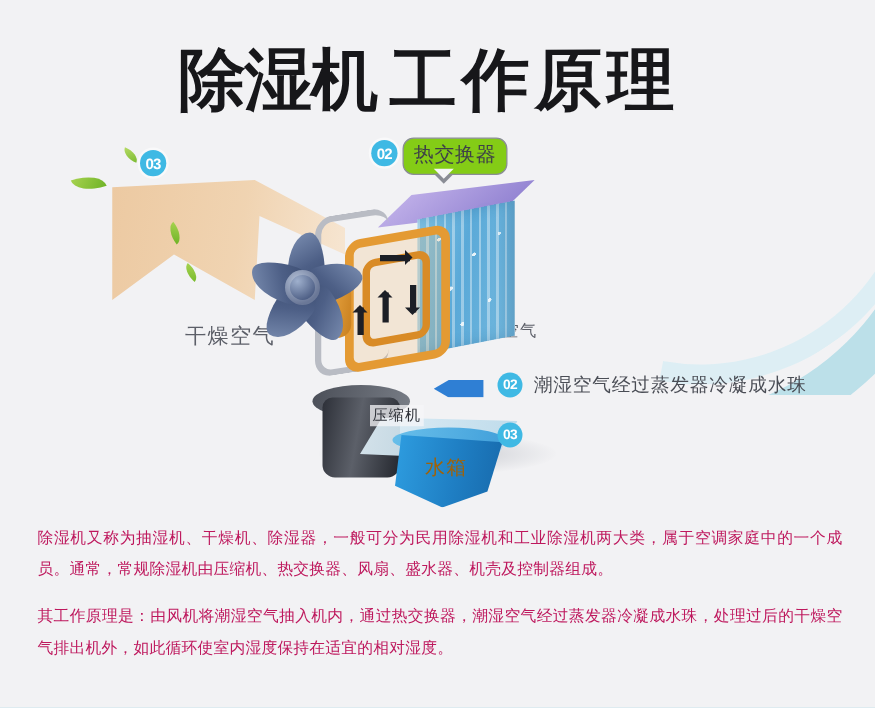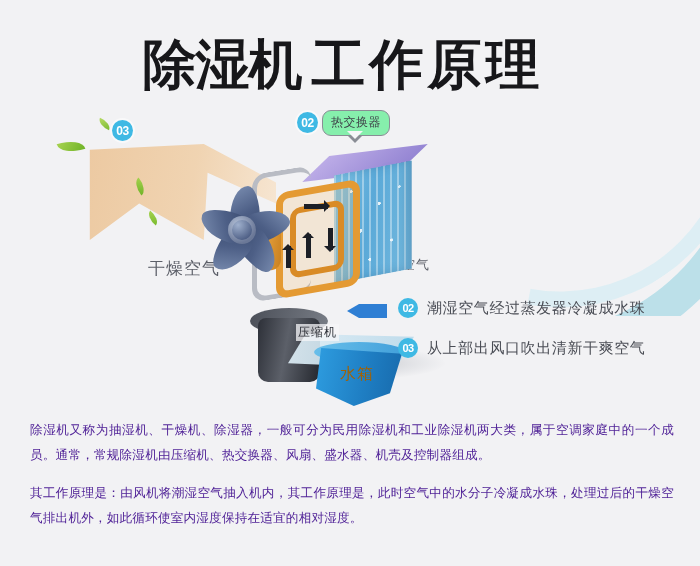--- a/index.html
+++ b/index.html
@@ -94,21 +94,21 @@
     letter-spacing:-.5px;box-shadow:0 0 0 2px rgba(255,255,255,.55);
   }
   .badge.b03{left:112px;top:2px;}
   .badge.b02{left:297px;top:-6px;}
   .badge.b01{left:378px;top:44px;background:#bfe6f4;color:#3a8fb0;}
 
   
   .bubble{
     position:absolute;left:322px;top:-8px;
     padding:3px 8px 4px;border:1.6px solid #8a8d95;border-radius:9px;
-    background:#86efac;font-size:12px;color:#3e4148;white-space:nowrap;
+    background:#84cc16;font-size:16px;color:#3e4148;white-space:nowrap;
     letter-spacing:.5px;
   }
   .bubble:after{
     content:"";position:absolute;left:24px;bottom:-16px;
     width:0;height:0;border:8px solid transparent;border-top-color:#8a8d95;
   }
   .bubble:before{
     content:"";position:absolute;left:24px;bottom:-12px;z-index:2;
     width:0;height:0;border:8px solid transparent;border-top-color:#f6f6f8;
   }
@@ -271,21 +271,21 @@
   .cap-badge{
     width:20px;height:20px;border-radius:50%;flex:0 0 20px;
     background:#3fb9e4;color:#fff;font-size:11px;font-weight:bold;
     display:flex;align-items:center;justify-content:center;letter-spacing:-.5px;
   }
   .cap-txt{margin-left:9px;font-size:15px;color:#4a4d55;letter-spacing:.6px;white-space:nowrap;}
 
   
   .body-copy{position:absolute;left:30px;top:418px;width:644px;}
   .para{
-    font-size:12.6px;line-height:1.95;color:#4c1d95;
+    font-size:12.6px;line-height:1.95;color:#be185d;
     letter-spacing:.2px;text-align:justify;margin:0 0 14px 0;
   }
 </style>
 </head>
 <body>
 
 <div class="page">
 
   <div class="title-wrap">
     <div class="title">
@@ -353,22 +353,21 @@
   </div>
 
 
   <div class="caps">
     <div class="cap">
       <div class="cap-badge">02</div>
       <div class="cap-txt">潮湿空气经过蒸发器冷凝成水珠</div>
     </div>
     <div class="cap">
       <div class="cap-badge">03</div>
-      <div class="cap-txt">从上部出风口吹出清新干爽空气</div>
     </div>
   </div>
 
   <div class="body-copy">
     <p class="para">除湿机又称为抽湿机、干燥机、除湿器，一般可分为民用除湿机和工业除湿机两大类，属于空调家庭中的一个成员。通常，常规除湿机由压缩机、热交换器、风扇、盛水器、机壳及控制器组成。</p>
-    <p class="para">其工作原理是：由风机将潮湿空气抽入机内，其工作原理是，此时空气中的水分子冷凝成水珠，处理过后的干燥空气排出机外，如此循环使室内湿度保持在适宜的相对湿度。</p>
+    <p class="para">其工作原理是：由风机将潮湿空气抽入机内，通过热交换器，潮湿空气经过蒸发器冷凝成水珠，处理过后的干燥空气排出机外，如此循环使室内湿度保持在适宜的相对湿度。</p>
   </div>
 
 </div>
 
 </body></html>

